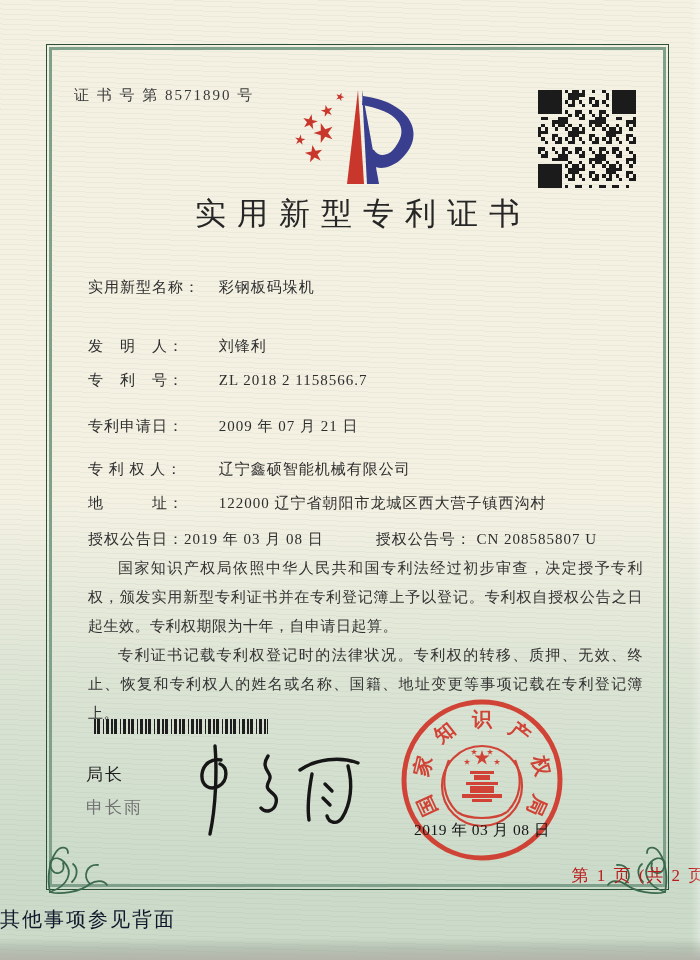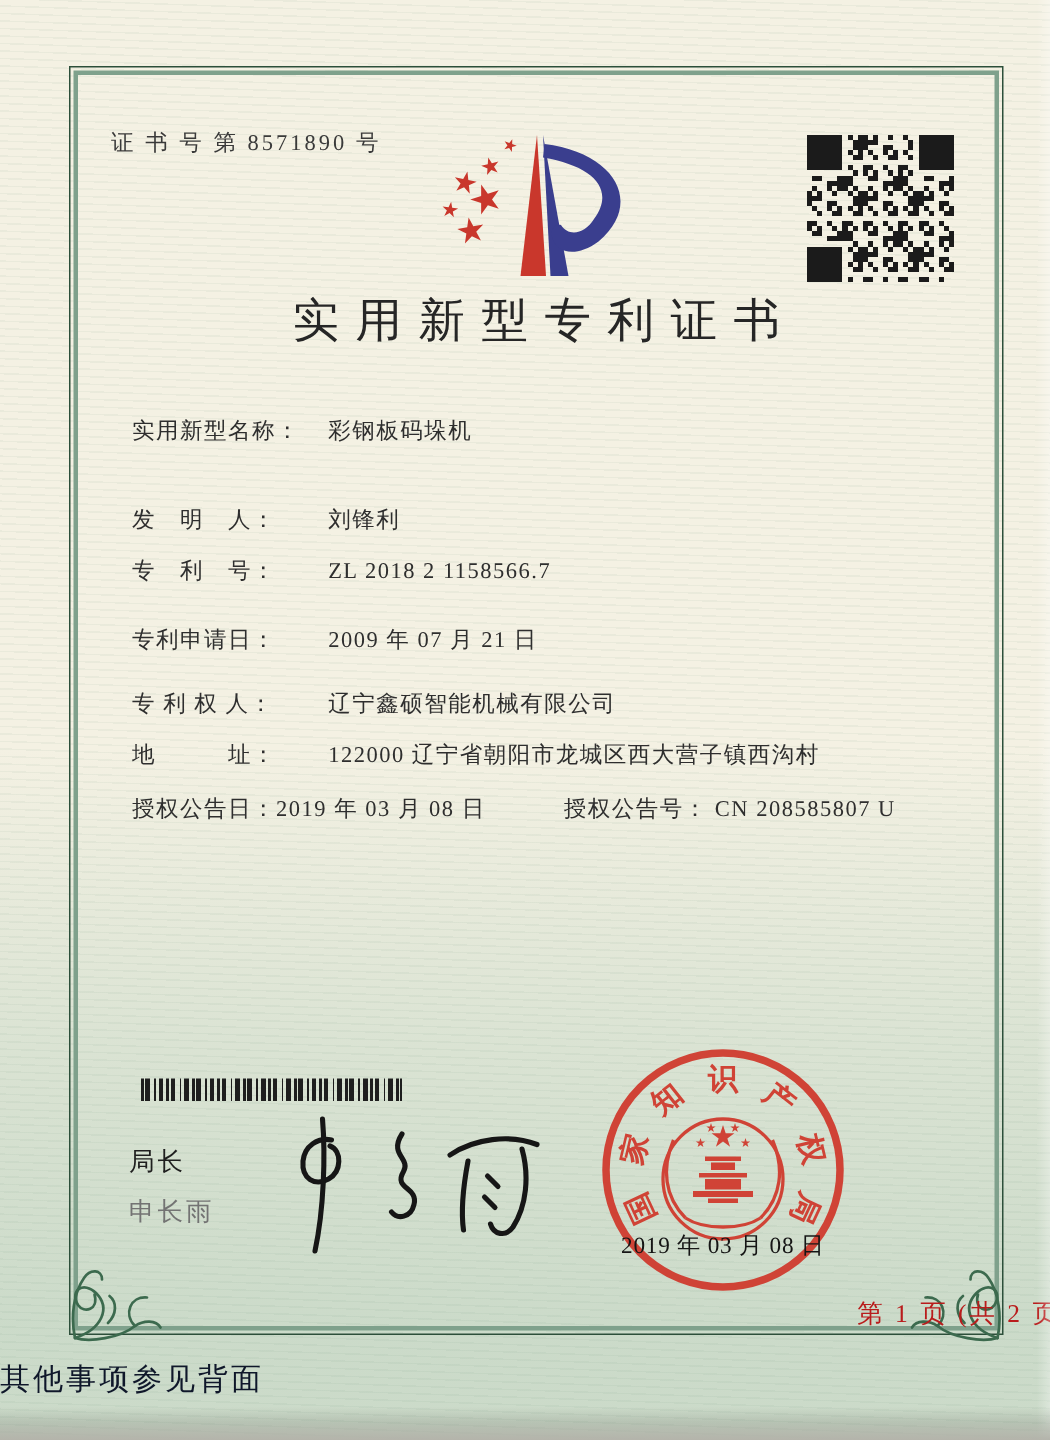--- a/index.html
+++ b/index.html
@@ -411,20 +411,24 @@
     </div>
     <div class="field-row" style="top:224px">
       <span class="flabel">地　　　址：</span>
       <span class="fvalue">122000 辽宁省朝阳市龙城区西大营子镇西沟村</span>
     </div>
     <div class="field-row" style="top:260px">
       <span>授权公告日：</span><span>2019 年 03 月 08 日</span><span class="gap2"></span><span>授权公告号：</span> <span>CN 208585807 U</span>
     </div>
   </div>
 
+  <div class="paras">
+    <p>国家知识产权局依照中华人民共和国专利法经过初步审查，决定授予专利权，颁发实用新型专利证书并在专利登记簿上予以登记。专利权自授权公告之日起生效。专利权期限为十年，自申请日起算。</p>
+    <p>专利证书记载专利权登记时的法律状况。专利权的转移、质押、无效、终止、恢复和专利权人的姓名或名称、国籍、地址变更等事项记载在专利登记簿上。</p>
+  </div>
 
   <div class="barcode"></div>
 
   <div class="sig-title">局长</div>
   <div class="sig-name">申长雨</div>
 
   <svg class="signature" viewBox="0 0 190 100">
     <path d="M33,20 C24,18 15,24 14,34 C13,46 22,51 31,46 C40,41 40,27 32,24"></path>
     <path d="M27,6 C29,30 28,66 22,94"></path>
     <path d="M80,16 C71,30 86,32 81,41 C74,53 91,51 88,63 C86,72 77,73 73,68"></path>

